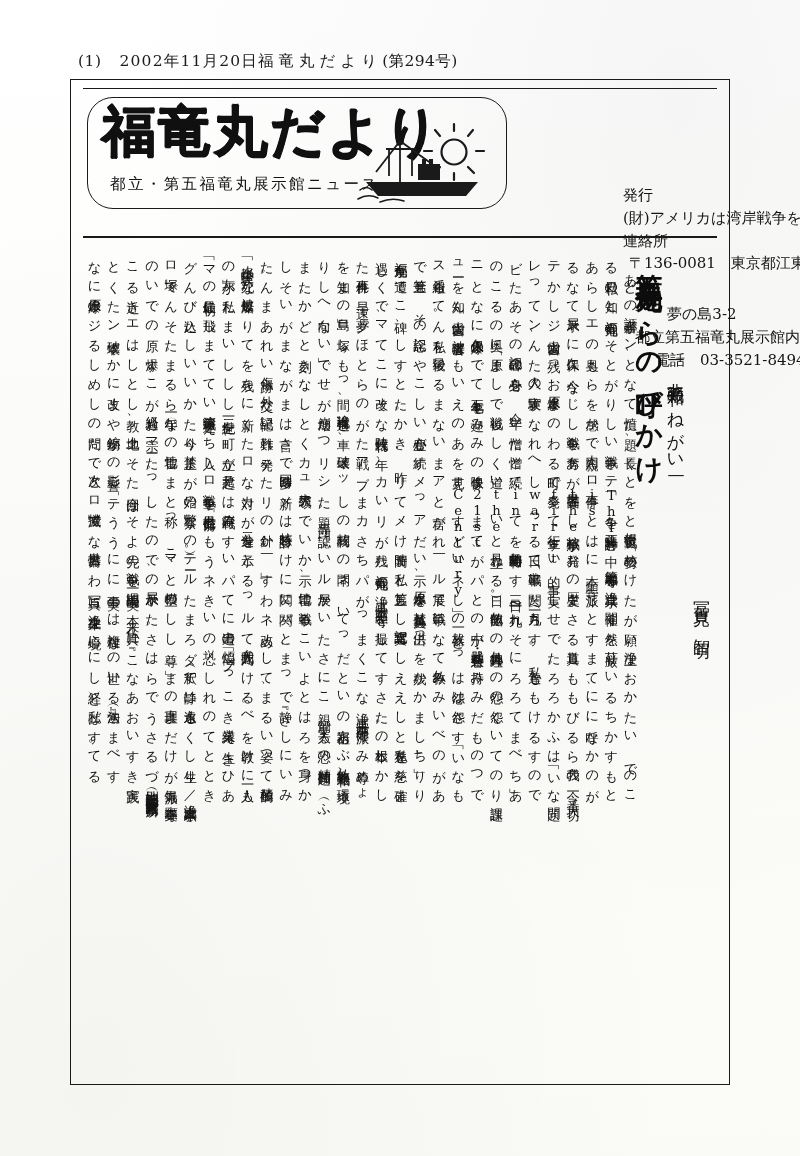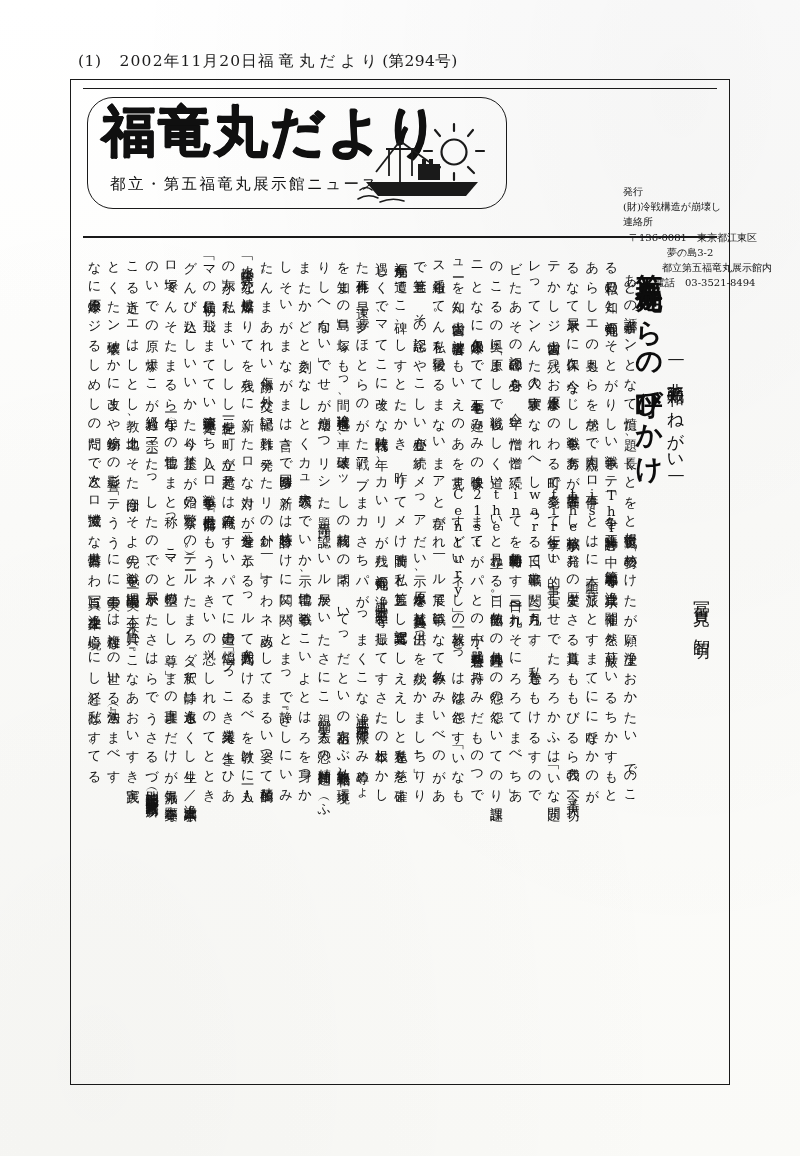--- a/index.html
+++ b/index.html
@@ -121,28 +121,28 @@
     width: 140px;
     height: 88px;
   }
 
   
   #publisher {
     position: absolute;
     left: 552px;
     top: 104px;
     width: 176px;
-    font-size: 10px;
+    font-size: 15px;
     line-height: 1.52;
     color: #141414;
     white-space: nowrap;
   }
   #publisher .pb-line { display: block; }
   #publisher .ind-1 { padding-left: 6px; }
-  #publisher .ind-2 { padding-left: 44px; }
+  #publisher .ind-2 { padding-left: 44px; margin-top: 28px; }
   #publisher .ind-3 { padding-left: 12px; text-align: center; }
   #publisher .ind-4 { padding-left: 32px; }
 
   
   #body-rule {
     position: absolute;
     left: 83px;
     top: 236px;
     width: 634px;
     height: 1.5px;
@@ -275,21 +275,21 @@
         <g stroke="#1a1a1a" stroke-width="1.6" fill="none" stroke-linecap="round">
           <path d="M4 70 q6 -5 12 0"></path>
           <path d="M2 79 q10 -6 20 -1"></path>
           <path d="M24 82 q12 -5 24 -1"></path>
         </g>
       </svg>
     </div>
 
     <div id="publisher">
       <span class="pb-line">発行</span>
-      <span class="pb-line">(財)冷戦構造が崩壊し</span>
+      <span class="pb-line">(財)アメリカは湾岸戦争を</span>
       <span class="pb-line">連絡所</span>
       <span class="pb-line ind-1">〒136-0081　東京都江東区</span>
       <span class="pb-line ind-2">夢の島3-2</span>
       <span class="pb-line ind-3">都立第五福竜丸展示館内</span>
       <span class="pb-line ind-4">電話　03-3521-8494</span>
     </div>
   </div>
 
   <div id="body-rule"></div>
 

